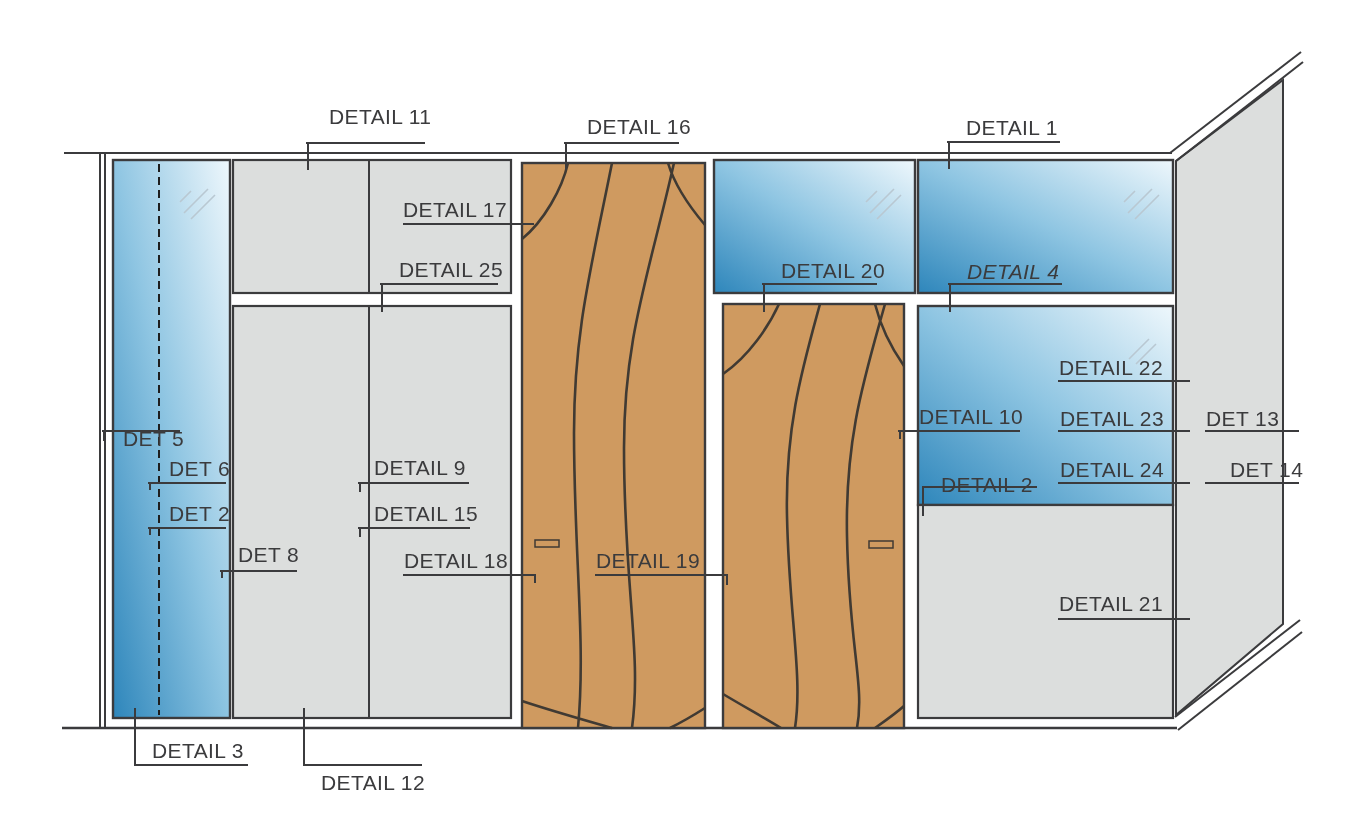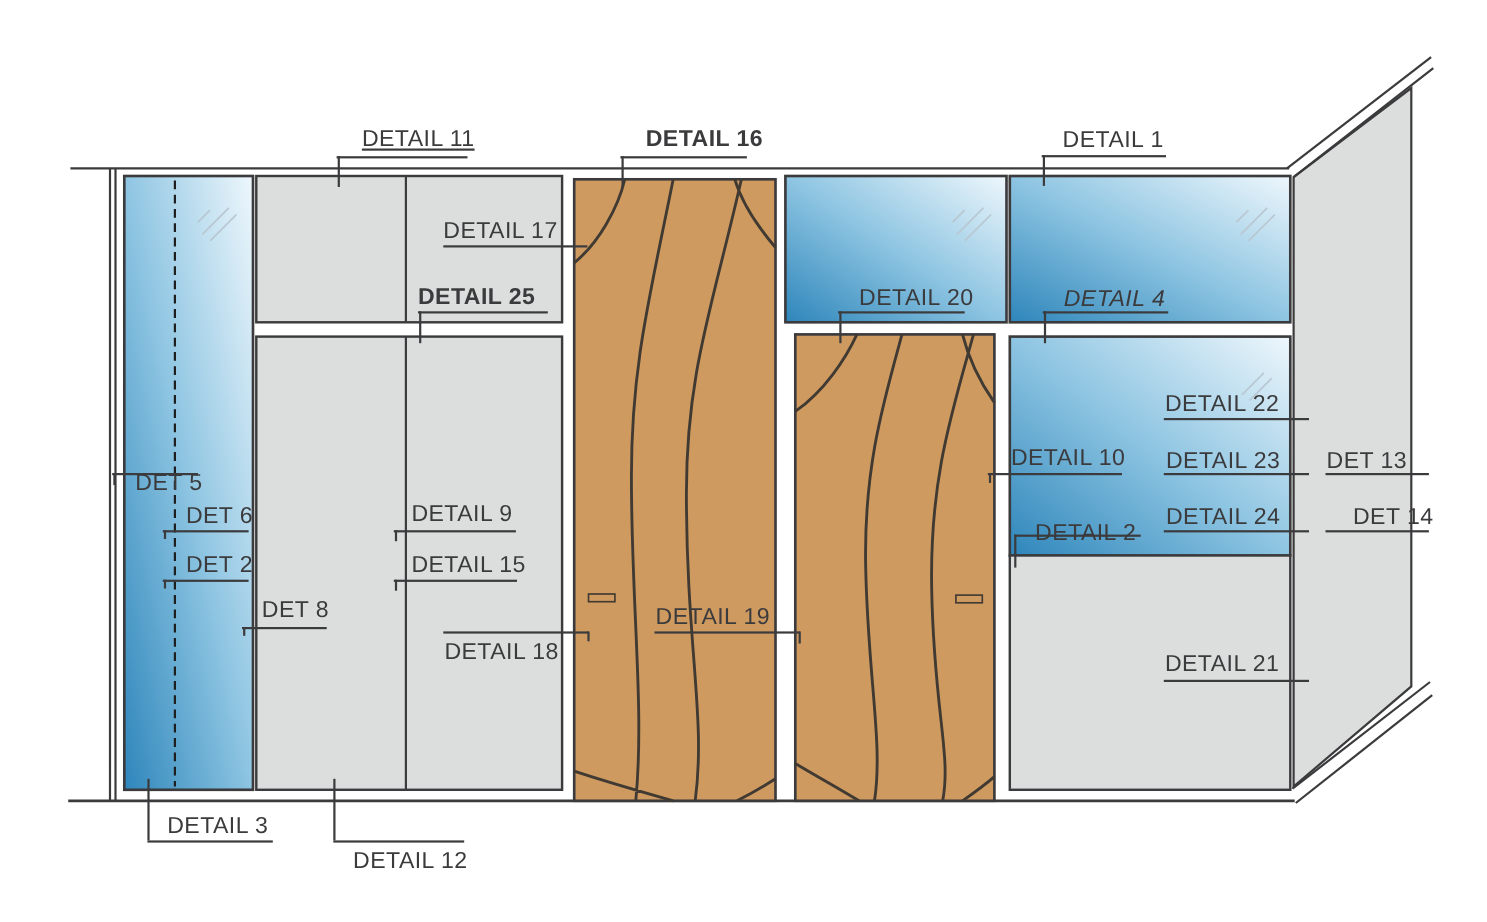--- a/index.html
+++ b/index.html
@@ -83,32 +83,32 @@
 
     <rect x="918" y="160" width="255" height="133" fill="url(#gGlass)" stroke="var(--line,#3b3b3d)" stroke-width="2.4"></rect>
     <path d="M1128,213 L1152,189 M1135,219 L1159,195 M1124,202 L1135,191" stroke="var(--shine,#b9c8d2)" stroke-width="1.6" fill="none"></path>
 
     <rect x="918" y="306" width="255" height="199" fill="url(#gGlass)" stroke="var(--line,#3b3b3d)" stroke-width="2.4"></rect>
     <path d="M1129,359 L1149,339 M1136,364 L1156,344" stroke="var(--shine,#b9c8d2)" stroke-width="1.6" fill="none"></path>
     <rect x="918" y="505" width="255" height="213" fill="var(--panel-gray,#dcdedd)" stroke="var(--line,#3b3b3d)" stroke-width="2.2"></rect>
   </svg>
 
   <div id="labels">
-      <div class="lbl" style="left: 329px; top: 116px; text-decoration: underline;">DETAIL 11</div>
+      <div class="lbl" style="left: 329px; top: 106px;">DETAIL 11</div>
       <div class="seg" style="left: 306px; top: 142px; width: 119px; height: 2px;"></div>
       <div class="seg" style="left: 307px; top: 142px; width: 2px; height: 28px;"></div>
-      <div class="lbl" style="left: 587px; top: 116px; font-weight: bold;">DETAIL 16</div>
+      <div class="lbl" style="left: 587px; top: 116px;">DETAIL 16</div>
       <div class="seg" style="left: 564px; top: 142px; width: 115px; height: 2px;"></div>
       <div class="seg" style="left: 565px; top: 142px; width: 2px; height: 28px;"></div>
       <div class="lbl" style="left: 966px; top: 117px;">DETAIL 1</div>
       <div class="seg" style="left: 947px; top: 141px; width: 113px; height: 2px;"></div>
       <div class="seg" style="left: 948px; top: 141px; width: 2px; height: 28px;"></div>
       <div class="lbl" style="left: 403px; top: 199px;">DETAIL 17</div>
       <div class="seg" style="left: 403px; top: 223px; width: 131px; height: 2px;"></div>
-      <div class="lbl" style="left: 380px; top: 259px; font-weight: bold;">DETAIL 25</div>
+      <div class="lbl" style="left: 399px; top: 259px;">DETAIL 25</div>
       <div class="seg" style="left: 380px; top: 283px; width: 118px; height: 2px;"></div>
       <div class="seg" style="left: 381px; top: 283px; width: 2px; height: 29px;"></div>
       <div class="lbl" style="left: 781px; top: 260px;">DETAIL 20</div>
       <div class="seg" style="left: 762px; top: 283px; width: 115px; height: 2px;"></div>
       <div class="seg" style="left: 763px; top: 283px; width: 2px; height: 29px;"></div>
       <div class="lbl" style="left: 967px; top: 261px; font-style: italic;">DETAIL 4</div>
       <div class="seg" style="left: 948px; top: 283px; width: 114px; height: 2px;"></div>
       <div class="seg" style="left: 949px; top: 283px; width: 2px; height: 29px;"></div>
       <div class="lbl" style="left: 1059px; top: 357px;">DETAIL 22</div>
       <div class="seg" style="left: 1058px; top: 380px; width: 132px; height: 2px;"></div>
@@ -137,21 +137,21 @@
       <div class="seg" style="left: 922px; top: 486px; width: 2px; height: 30px;"></div>
       <div class="lbl" style="left: 169px; top: 503px;">DET 2</div>
       <div class="seg" style="left: 148px; top: 527px; width: 78px; height: 2px;"></div>
       <div class="seg" style="left: 149px; top: 527px; width: 2px; height: 8px;"></div>
       <div class="lbl" style="left: 374px; top: 503px;">DETAIL 15</div>
       <div class="seg" style="left: 358px; top: 527px; width: 112px; height: 2px;"></div>
       <div class="seg" style="left: 359px; top: 527px; width: 2px; height: 10px;"></div>
       <div class="lbl" style="left: 238px; top: 544px;">DET 8</div>
       <div class="seg" style="left: 220px; top: 570px; width: 77px; height: 2px;"></div>
       <div class="seg" style="left: 221px; top: 570px; width: 2px; height: 8px;"></div>
-      <div class="lbl" style="left: 404px; top: 550px; margin-top: 32px;">DETAIL 18</div>
+      <div class="lbl" style="left: 404px; top: 550px;">DETAIL 18</div>
       <div class="seg" style="left: 403px; top: 574px; width: 132px; height: 2px;"></div>
       <div class="seg" style="left: 534px; top: 574px; width: 2px; height: 9px;"></div>
       <div class="lbl" style="left: 596px; top: 550px;">DETAIL 19</div>
       <div class="seg" style="left: 595px; top: 574px; width: 132px; height: 2px;"></div>
       <div class="seg" style="left: 726px; top: 574px; width: 2px; height: 11px;"></div>
       <div class="lbl" style="left: 1059px; top: 593px;">DETAIL 21</div>
       <div class="seg" style="left: 1058px; top: 618px; width: 132px; height: 2px;"></div>
       <div class="lbl" style="left: 152px; top: 740px;">DETAIL 3</div>
       <div class="seg" style="left: 134px; top: 764px; width: 114px; height: 2px;"></div>
       <div class="seg" style="left: 134px; top: 708px; width: 2px; height: 56px;"></div>

